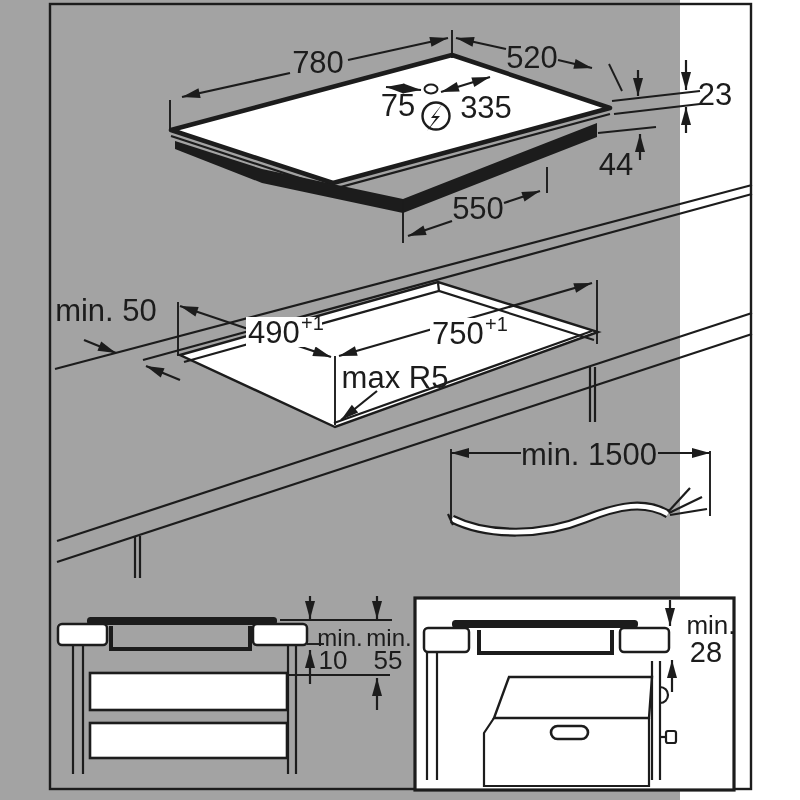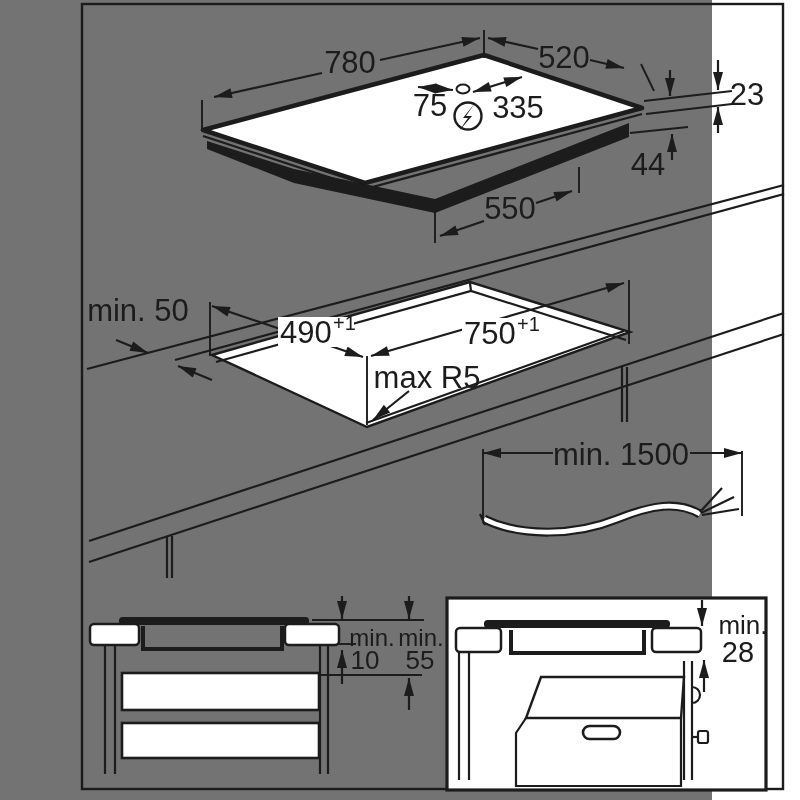--- a/index.html
+++ b/index.html
@@ -1,16 +1,16 @@
 <!DOCTYPE html>
 <html><head>
 <meta charset="utf-8">
 <style>
   html,body{margin:0;padding:0;background:#ffffff;}
-  .page{width:680px;height:800px;background:#737373;position:relative;font-family:"Liberation Sans", sans-serif;padding-left:32px;}
+  .page{width:680px;height:800px;background:#a3a3a3;position:relative;font-family:"Liberation Sans", sans-serif;}
   svg{display:block;}
   svg text{fill:#1c1c1c;font-family:"Liberation Sans", sans-serif;}
   .lbl{font-size:31px;}
   .sup{font-size:20px;}
   .plbl{font-size:24px;}
   .pnum{font-size:26px;}
   .olbl{font-size:26px;}
   .onum{font-size:29px;}
   .ln{stroke:#1c1c1c;stroke-width:2.2;fill:none;}
   .thin{stroke:#1c1c1c;stroke-width:1.9;fill:none;}

